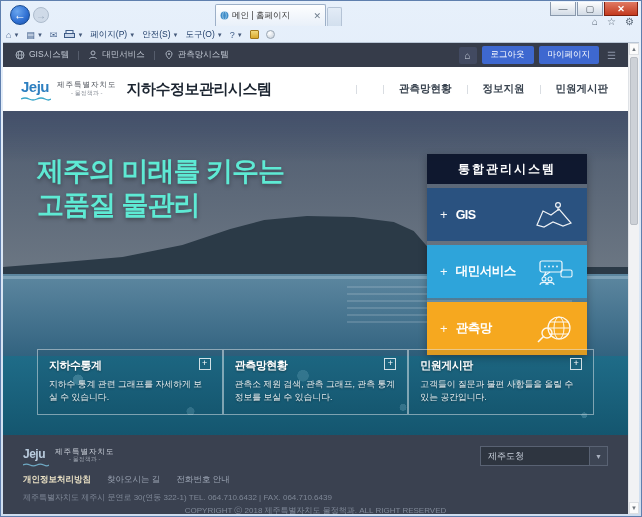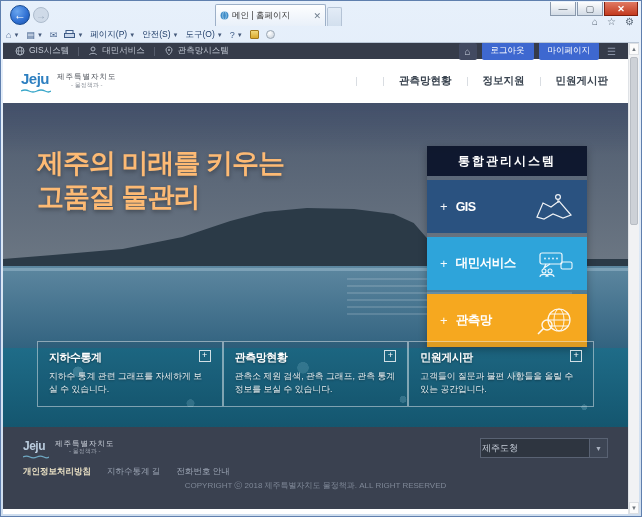--- a/index.html
+++ b/index.html
@@ -62,21 +62,21 @@
   .page { position:relative; width:627px; height:100%; overflow:hidden; }
   .scrollbar { width:11px; background:#f1f2f4; display:flex; flex-direction:column;
                border-left:1px solid #dfe2e6; }
   .sb-btn { height:12px; background:#fbfbfb; border:1px solid #dcdfe3; color:#6f767e;
             font-size:6px; display:flex; align-items:center; justify-content:center; }
   .sb-track { flex:1; position:relative; }
   .sb-thumb { position:absolute; top:2px; left:1px; right:1px; height:168px; background:#cdd1d7;
               border-radius:2px; border:1px solid #b8bdc4; }
 
   
-  .utilbar { height:16px; background:#363c4a; display:flex; align-items:center; padding:0 12px;
+  .utilbar { height:24px; background:#363c4a; display:flex; align-items:center; padding:0 12px;
              color:#c3c9d4; font-size:8.5px; }
   .util-item { display:flex; align-items:center; gap:4px; }
   .util-sep { width:1px; height:9px; background:#565d6c; margin:0 9px; }
   .util-ico { width:10px; height:10px; }
   .util-ico svg { display:block; }
   .util-right { margin-left:auto; display:flex; align-items:center; gap:5px; }
   .home-sq { width:18px; height:17px; background:#424a61; border-radius:2px; display:flex;
              align-items:center; justify-content:center; color:#cdd4e2; font-size:10px; }
   .util-btn { background:#3e68d0; color:#fff; font-size:8.5px; padding:3px 9px;
               border-radius:2px; border:none; font-family:inherit; }
@@ -112,21 +112,21 @@
                           transparent 2px 7px); filter:blur(.4px); }
   .hero-deep { position:absolute; top:245px; left:0; right:0; bottom:0;
               background:
                 radial-gradient(circle 9px at 12% 30%, rgba(180,230,245,.25) 0 55%, transparent 60%),
                 radial-gradient(circle 7px at 30% 70%, rgba(180,230,245,.2) 0 55%, transparent 60%),
                 radial-gradient(circle 10px at 48% 25%, rgba(180,230,245,.18) 0 55%, transparent 60%),
                 radial-gradient(circle 6px at 64% 65%, rgba(180,230,245,.22) 0 55%, transparent 60%),
                 radial-gradient(circle 8px at 82% 35%, rgba(180,230,245,.2) 0 55%, transparent 60%),
                 radial-gradient(circle 5px at 93% 75%, rgba(180,230,245,.22) 0 55%, transparent 60%),
                 linear-gradient(#1f6c88, #14566f); }
-  .hero-heading { position:absolute; left:34px; top:44px; color:#fdba74; font-size:27px;
+  .hero-heading { position:absolute; left:34px; top:44px; color:#5eead4; font-size:27px;
                   font-weight:bold; line-height:1.25; letter-spacing:-1px;
                   text-shadow:0 2px 4px rgba(0,0,0,.35); }
 
   
   .qp { position:absolute; right:41px; top:43px; width:160px; box-shadow:0 3px 8px rgba(0,0,0,.3); }
   .qp-header { height:30px; background:rgba(13,21,44,.96); color:#fff; display:flex;
                align-items:center; justify-content:center; font-size:12px; font-weight:bold;
                letter-spacing:2px; }
   .qp-btn { height:53px; margin-top:4px; display:flex; align-items:center; padding:0 13px;
             color:#fff; width:100%; border:none; font-family:inherit; text-align:left; }
@@ -158,21 +158,21 @@
   .f-logo .logo-org { color:#cdd3dc; font-size:7.5px; }
   .f-logo .logo-dept { color:#9aa1ad; }
   .f-links { display:flex; gap:16px; margin-top:7px; font-size:8.5px; }
   .f-link { color:#9aa3b2; }
   .f-link.em { color:#e9e0c4; font-weight:bold; }
   .f-addr { margin-top:6px; font-size:8px; }
   .f-copy { margin-top:2px; font-size:8px;text-align:center; }
   .f-select { position:absolute; right:20px; top:11px; width:128px; height:20px;
               background:#2e3540; border:1px solid #596273; display:flex; align-items:center;
               font-size:9px; color:#c6cdd8; }
-  .f-select-val { padding:0 1px; flex:1; }
+  .f-select-val { padding:0 7px; flex:1; }
   .f-select-caret { width:18px; height:100%; background:#3d4554; border-left:1px solid #596273;
                     display:flex; align-items:center; justify-content:center; color:#aab2c0;
                     font-size:7px; }
   svg { display:block; }
 </style>
 </head>
 <body>
 
 <div class="window">
 
@@ -294,20 +294,21 @@
             <span class="logo-jeju">Jeju</span>
             <svg class="logo-wave" width="30" height="4" viewBox="0 0 30 4">
               <path d="M0,2 Q4,0 8,2 T16,2 T24,2 T30,2" fill="none" stroke="#37a6c9" stroke-width="1.3"></path>
             </svg>
           </span>
           <span class="logo-txt">
             <span class="logo-org">제주특별자치도</span>
             <span class="logo-dept">- 물정책과 -</span>
           </span>
         </div>
+        <span class="site-title">지하수정보관리시스템</span>
         <nav class="gnb">
           <span class="gnb-sep"></span>
           <span class="gnb-sep"></span>
           <span class="gnb-item">관측망현황</span>
           <span class="gnb-sep"></span>
           <span class="gnb-item">정보지원</span>
           <span class="gnb-sep"></span>
           <span class="gnb-item">민원게시판</span>
         </nav>
       </div>
@@ -400,23 +401,24 @@
               <path d="M0,2 Q4,0 8,2 T16,2 T24,2 T30,2" fill="none" stroke="#6fa9c4" stroke-width="1.3"></path>
             </svg>
           </span>
           <span class="logo-txt">
             <span class="logo-org">제주특별자치도</span>
             <span class="logo-dept">- 물정책과 -</span>
           </span>
         </div>
         <div class="f-links">
           <span class="f-link em">개인정보처리방침</span>
-          <span class="f-link">지하수통계 길</span>
+          <span class="f-link">찾아오시는 길</span>
           <span class="f-link">전화번호 안내</span>
         </div>
+        <div class="f-addr">제주특별자치도 제주시 문연로 30(연동 322-1) TEL. 064.710.6432 | FAX. 064.710.6439</div>
         <div class="f-copy">COPYRIGHT ⓒ 2018 제주특별자치도 물정책과. ALL RIGHT RESERVED</div>
         <div class="f-select">
           <span class="f-select-val">제주도청</span>
           <span class="f-select-caret">▼</span>
         </div>
       </div>
 
     </div>
 
     <div class="scrollbar">

